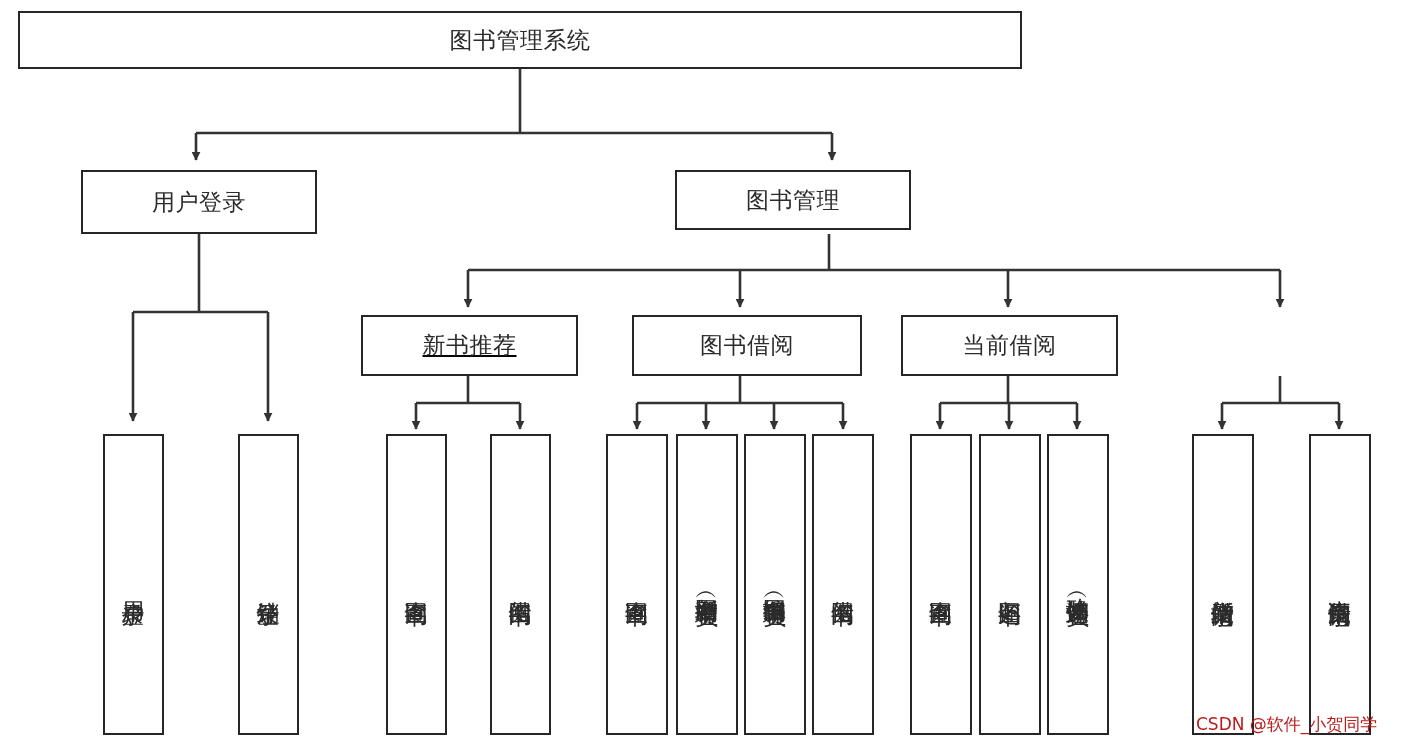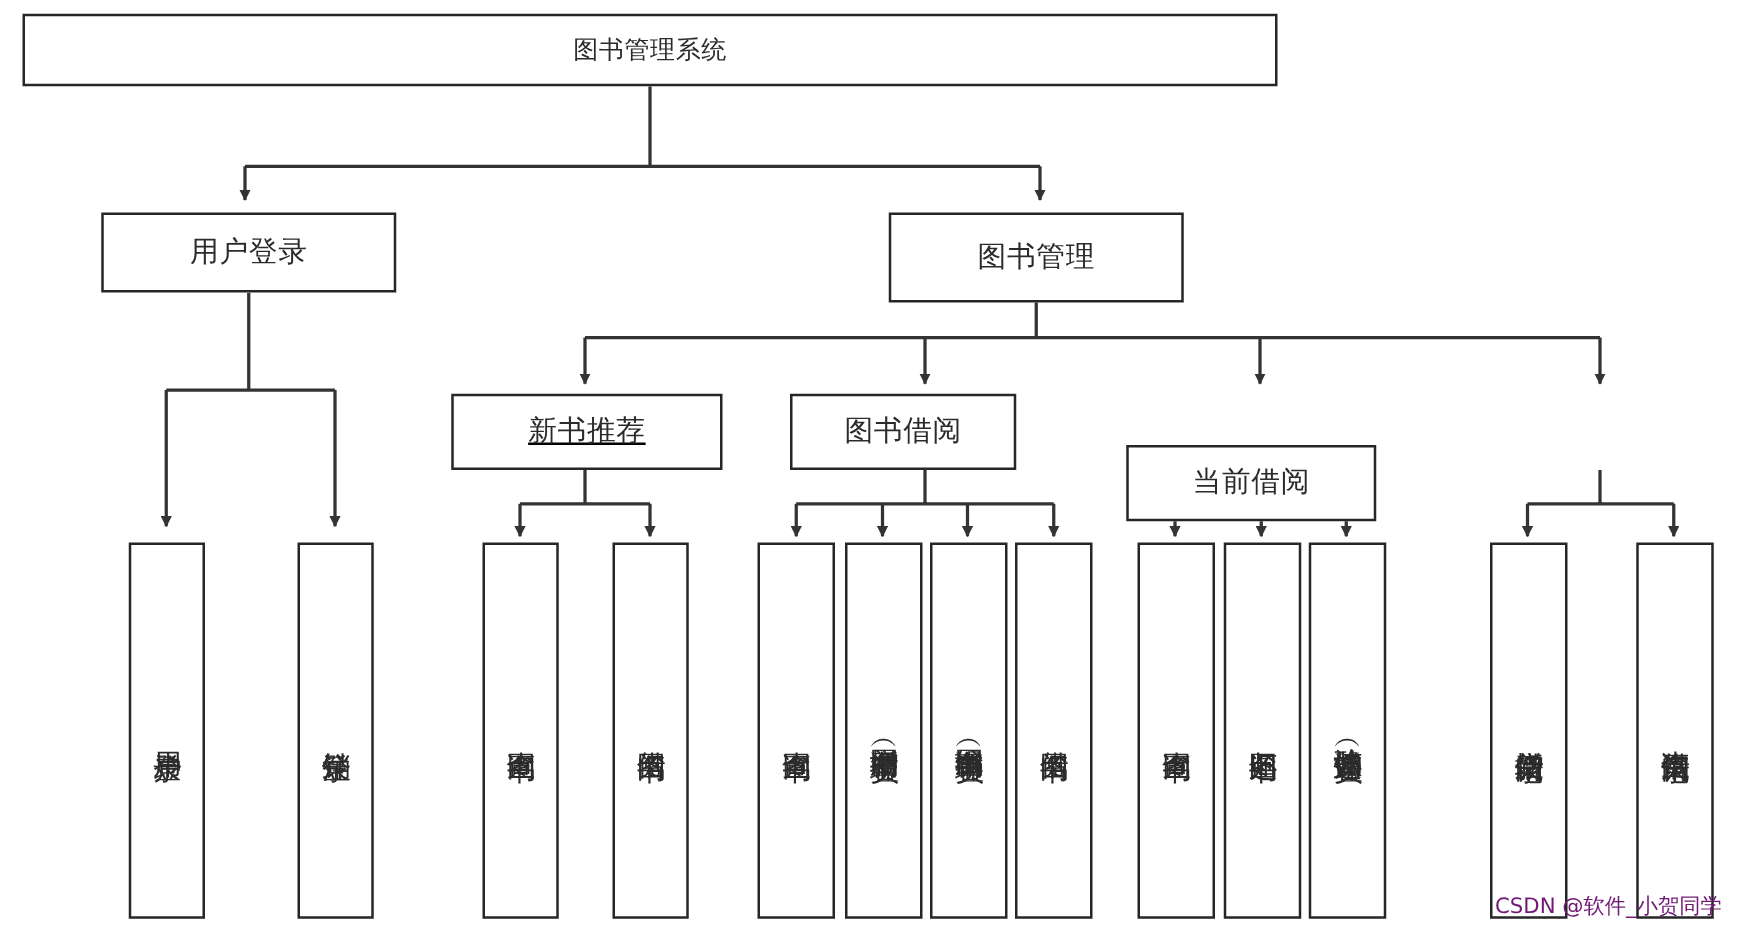--- a/index.html
+++ b/index.html
@@ -41,37 +41,37 @@
     font-family: "DejaVu Sans", "Liberation Sans", sans-serif;
     line-height: 1.16;
     text-align: center;
     white-space: nowrap;
   }
   .node.horizontal .node-label {
     font-size: 23px;
     letter-spacing: 0.5px;
   }
   .node.root .node-label {
-    font-size: 20px;
+    font-size: 23px;
   }
   .node.vertical {
     align-items: center;
     justify-content: center;
   }
   .node.vertical .node-label {
     writing-mode: vertical-rl;
     text-orientation: upright;
     font-size: 23px;
     line-height: 1.22;
     letter-spacing: 1px;
     max-height: 272px;
   }
   .watermark {
     position: absolute;
-    color: #701a75;
+    color: #b91c1c;
     font-size: 17px;
     font-family: "DejaVu Sans", "Liberation Sans", sans-serif;
     white-space: nowrap;
     z-index: 3;
   }
 </style>
 </head>
 <body>
 
 <div id="diagram-root">
@@ -127,33 +127,33 @@
   </svg>
 
   <div class="node root horizontal" style="left:18px; top:11px; width:1004px; height:58px;">
     <span class="node-label">图书管理系统</span>
   </div>
 
   <div class="node horizontal" style="left:81px; top:170px; width:236px; height:64px;">
     <span class="node-label">用户登录</span>
   </div>
 
-  <div class="node horizontal" style="left:711px; top:170px; width:236px; height:72px;">
+  <div class="node horizontal" style="left:675px; top:170px; width:236px; height:60px;">
     <span class="node-label">图书管理</span>
   </div>
 
   <div class="node horizontal" style="left:361px; top:315px; width:217px; height:61px;text-decoration:underline;">
     <span class="node-label">新书推荐</span>
   </div>
 
-  <div class="node horizontal" style="left:632px; top:315px; width:181px; height:61px;justify-content:center;">
+  <div class="node horizontal" style="left:632px; top:315px; width:230px; height:61px;justify-content:center;">
     <span class="node-label">图书借阅</span>
   </div>
 
-  <div class="node horizontal" style="left:901px; top:315px; width:200px; height:61px;margin-top:41px;">
+  <div class="node horizontal" style="left:901px; top:315px; width:217px; height:61px;">
     <span class="node-label">当前借阅</span>
   </div>
 
 
   <div class="node vertical" style="left:103px; top:434px; width:61px; height:301px;">
     <span class="node-label">用户登录</span>
   </div>
 
   <div class="node vertical" style="left:238px; top:434px; width:61px; height:301px;">
     <span class="node-label">注销登录</span>

